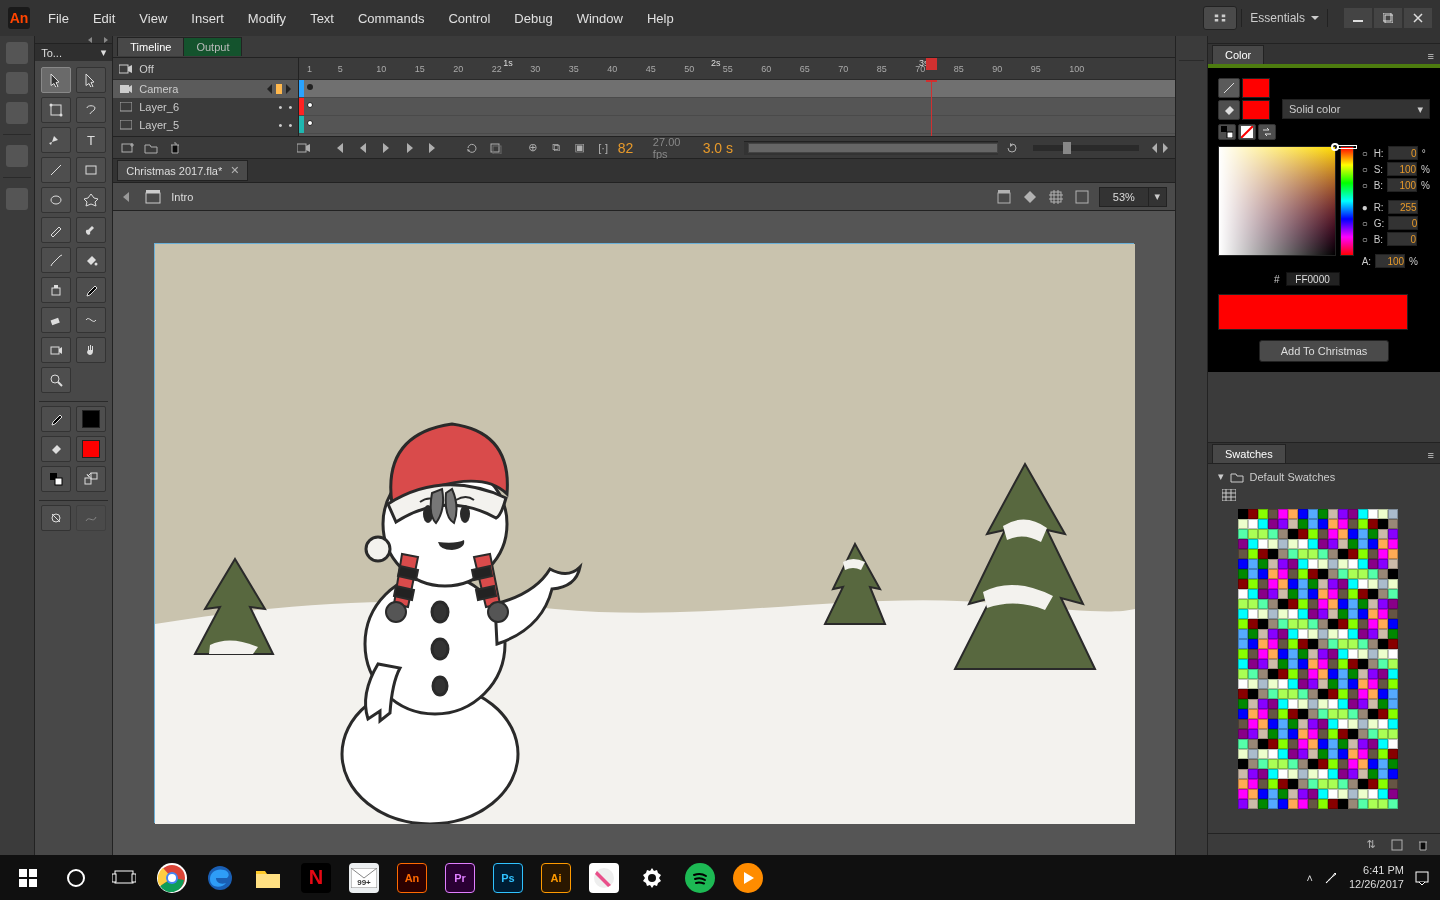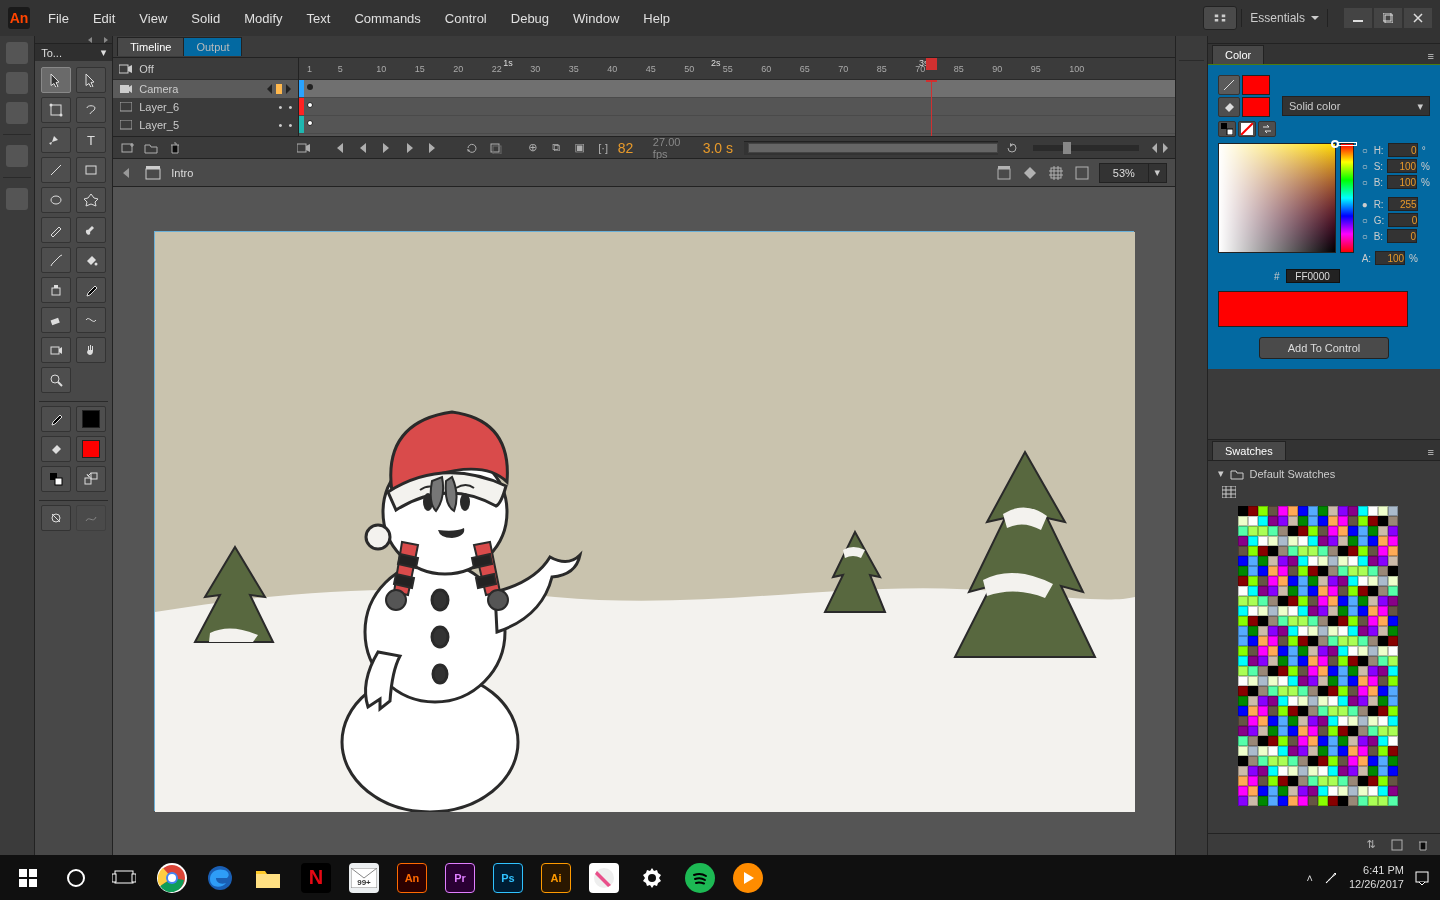--- a/index.html
+++ b/index.html
@@ -21,21 +21,21 @@
   .rail .rb{width:22px;height:22px;background:#555;border-radius:3px;cursor:pointer;}
   .toolbox { width:80px; background:#484848; border-right:1px solid #222; display:flex; flex-direction:column;}
   .toolbox .title{background:#2f2f2f;color:#ddd;font-size:11px;padding:2px 6px;display:flex;justify-content:space-between;align-items:center;}
   .toolgrid{display:grid;grid-template-columns:1fr 1fr;gap:4px;padding:6px 6px;}
   .toolbtn{width:30px;height:26px;background:#4e4e4e;border:1px solid #333;border-radius:2px;display:flex;align-items:center;justify-content:center;cursor:pointer;position:relative;}
   .toolbtn.sel{background:#6a6a6a;border-color:#888;}
   .swatch{width:18px;height:18px;border:1px solid #222;}
   .center { flex:1; display:flex; flex-direction:column; background:#333; }
   .tlpanel{background:#3b3b3b;border-bottom:1px solid #222;}
   .tabrow{height:22px;display:flex;align-items:center;gap:0;border-bottom:1px solid #222;padding-left:4px;}
-  .tab{padding:3px 12px;background:#0369a1;border:1px solid #222;border-bottom:none;font-size:11px;color:#bbb;margin-right:-1px;cursor:pointer;}
+  .tab{padding:3px 12px;background:#14532d;border:1px solid #222;border-bottom:none;font-size:11px;color:#bbb;margin-right:-1px;cursor:pointer;}
   .tab.act{background:#484848;color:#fff;}
   .tl-body{display:flex;height:78px;background:#3b3b3b;}
   .layerlist{width:186px;border-right:1px solid #222;display:flex;flex-direction:column;}
   .layerhdr{height:22px;display:flex;align-items:center;gap:6px;padding:0 6px;border-bottom:1px solid #2a2a2a;font-size:11px;}
   .layerrow{height:18px;display:flex;align-items:center;gap:6px;padding:0 6px;font-size:11px;}
   .layerrow.sel{background:#5b5b5b;}
   .lricon{width:14px;height:14px;display:inline-flex;align-items:center;justify-content:center;}
   .tl-track{flex:1;display:flex;flex-direction:column;position:relative;}
   .ruler{height:22px;background:#3b3b3b;border-bottom:1px solid #2a2a2a;position:relative;overflow:hidden;}
   .ruler .tick{position:absolute;top:6px;font-size:9px;color:#aaa;}
@@ -92,21 +92,21 @@
 
 <div class="app">
 
   <div class="menubar">
     <div class="logo">
         <span>An</span>
       </div>
     <div class="mi">File</div>
     <div class="mi">Edit</div>
     <div class="mi">View</div>
-    <div class="mi">Solid</div>
+    <div class="mi">Insert</div>
     <div class="mi">Modify</div>
     <div class="mi">Text</div>
     <div class="mi">Commands</div>
     <div class="mi">Control</div>
     <div class="mi">Debug</div>
     <div class="mi">Window</div>
     <div class="mi">Help</div>
     <div class="spacer"></div>
     <div class="iconbtn">
         <svg class="tini" viewBox="0 0 16 16">
@@ -510,20 +510,26 @@
               <div style="position:absolute;left:30px;top:-3px;width:8px;height:12px;background:#888;"></div>
             </div>
           <span class="footbtn">
               <svg width="16" height="10">
                 <path fill="#ccc" d="M0 5l5-5v10zM16 5l-5-5v10z"></path>
               </svg>
             </span>
         </div>
       </div>
 
+      <div class="doc-tabbar">
+        <div class="doc-tab">
+          <span>Christmas 2017.fla*</span>
+          <span style="opacity:.7;">✕</span>
+        </div>
+      </div>
 
       <div class="scene-bar">
         <span>
             <svg width="14" height="12">
               <path fill="#999" d="M8 1L2 6l6 5z"></path>
             </svg>
           </span>
         <span>
             <svg width="16" height="14">
               <rect x="1" y="3" width="14" height="10" fill="none" stroke="#ccc"></rect>
@@ -635,21 +641,21 @@
       <div class="sep" style="width:80%"></div>
       <div class="rb"></div>
     </div>
 
     <div class="rpanel">
       <div style="height:8px;background:#333;border-bottom:1px solid #222;"></div>
       <div style="display:flex;align-items:flex-end;height:20px;background:#333;">
         <div class="tab act" style="margin-left:4px;">Color</div>
         <span style="margin-left:auto;padding:2px 6px;">≡</span>
       </div>
-      <div class="panelbody" style="border-top:1px solid #4d7c0f;background:#0369a1;">
+      <div class="panelbody" style="border-top:4px solid #4d7c0f;background:#000000;">
         <div class="cp-row">
           <div style="display:flex;flex-direction:column;gap:2px;">
             <div style="display:flex;gap:2px;">
               <span class="toolbtn" style="width:22px;height:20px;background:#5a5a5a;">
                   <svg width="14" height="14">
                     <path stroke="#ddd" d="M2 12L12 2"></path>
                   </svg>
                 </span>
               <span class="swatch" style="background:#ff0000;width:28px;height:20px;"></span>
             </div>
@@ -703,21 +709,21 @@
             <div class="f"><span style="width:8px;">○</span>B:<input value="0" style=""></div>
             <div style="height:4px;"></div>
             <div class="f">A:<input value="100" style=""><span>%</span></div>
           </div>
         </div>
         <div style="display:flex;align-items:center;gap:6px;margin-top:4px;font-size:10px;">
           <span style="margin-left:56px;">#</span>
           <input style="width: 54px; background: rgb(34, 34, 34); border: 1px solid rgb(17, 17, 17); color: rgb(221, 221, 221); font-size: 10px; height: 14px; text-align: center;" value="FF0000">
         </div>
         <div class="bigswatch"></div>
-        <div class="addbtn">Add To Control</div>
+        <div class="addbtn">Add To Christmas</div>
       </div>
 
       <div class="swatchpanel">
         <div style="display:flex;align-items:flex-end;height:20px;background:#333;">
           <div class="tab act" style="margin-left:4px;">Swatches</div>
           <span style="margin-left:auto;padding:2px 6px;">≡</span>
         </div>
         <div style="padding:6px 10px;display:flex;align-items:center;gap:6px;border-top:1px solid #222;">
           <span>▾</span>
           <span>

